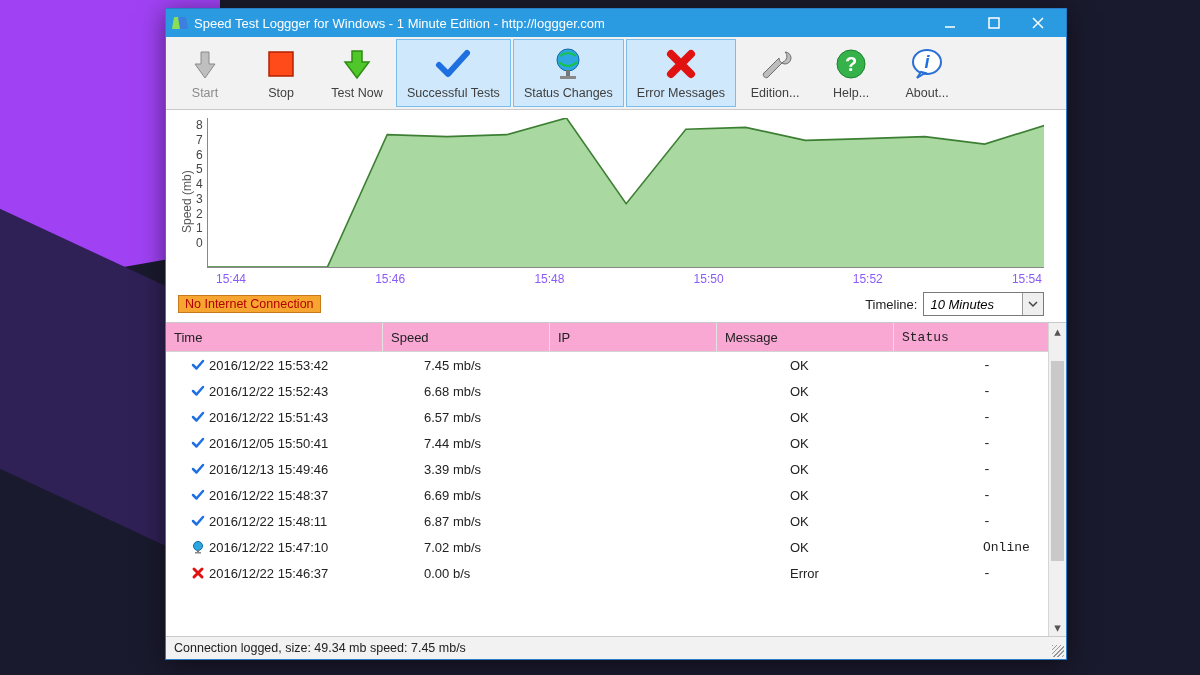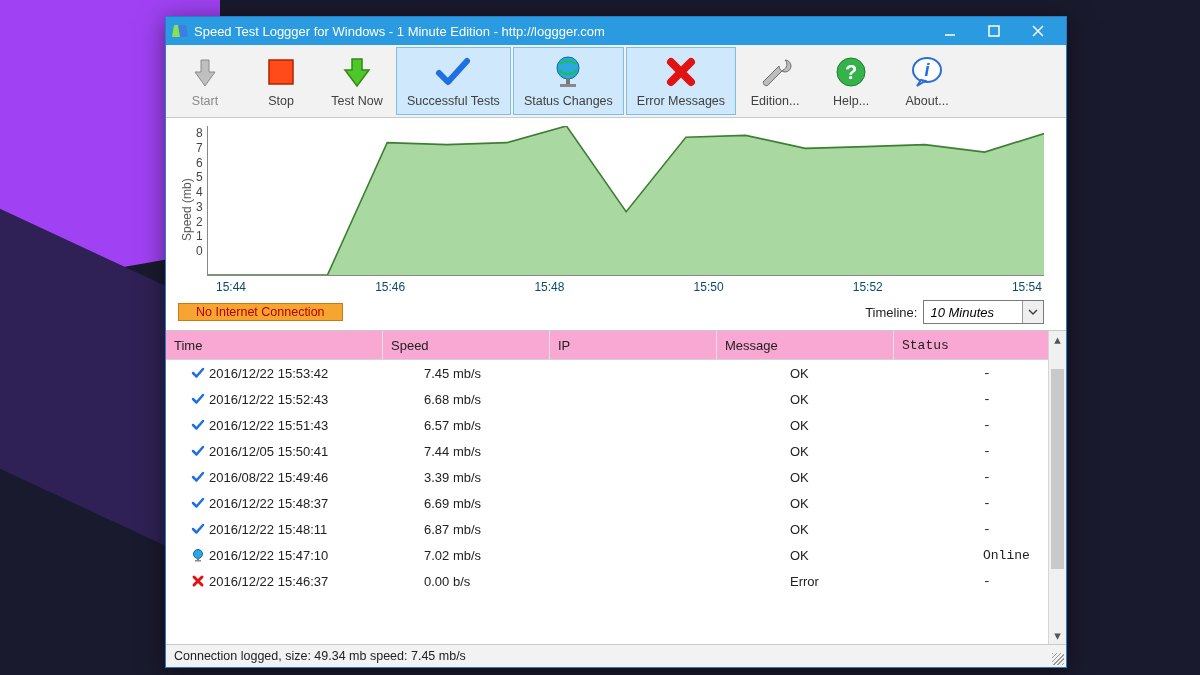--- a/index.html
+++ b/index.html
@@ -1,41 +1,41 @@
 <!DOCTYPE html>
 <html><head>
 <meta charset="utf-8">
 <style>
   html,body{margin:0;padding:0;width:1200px;height:675px;overflow:hidden;font-family:"Segoe UI",Arial,sans-serif;font-size:13px;background:#1a1a2e;}
   .backdrop{position:absolute;inset:0;background:#1a1a2e;}
   .purple-shape{position:absolute;left:-120px;top:-40px;width:340px;height:320px;background:#a042f4;transform:skewY(-10deg);}
   .purple-shape2{position:absolute;left:-20px;top:260px;width:260px;height:260px;background:#2f2155;transform:skewY(25deg);}
-  .window{position:absolute;left:165px;top:16px;width:900px;height:650px;background:#fff;box-shadow:0 4px 24px rgba(0,0,0,.5);display:flex;flex-direction:column;border:1px solid #2a7cc7;}
+  .window{position:absolute;left:165px;top:8px;width:900px;height:650px;background:#fff;box-shadow:0 4px 24px rgba(0,0,0,.5);display:flex;flex-direction:column;border:1px solid #2a7cc7;}
   .titlebar{height:28px;background:#2a9be0;color:#fff;display:flex;align-items:center;padding:0 6px;font-size:13px;}
   .titlebar .icon{width:16px;height:16px;margin-right:6px;display:inline-block;position:relative;}
   .titlebar .icon::before{content:"";position:absolute;width:8px;height:12px;left:1px;top:2px;background:#8adf54;border-radius:1px;transform:skewX(-10deg);}
   .titlebar .icon::after{content:"";position:absolute;width:8px;height:12px;left:7px;top:2px;background:#3c7fe0;border-radius:1px;transform:skewX(10deg);}
   .titlebar .tspacer{flex:1;}
   .tbtn{width:44px;height:28px;display:flex;align-items:center;justify-content:center;color:#fff;}
   .tbtn svg{width:12px;height:12px;stroke:#fff;stroke-width:1.5;fill:none;}
   .toolbar{display:flex;align-items:stretch;border-bottom:1px solid #c9c9c9;background:#f2f2f2;padding:2px;gap:2px;}
   .tool{display:flex;flex-direction:column;align-items:center;justify-content:flex-end;padding:4px 10px 6px;border:1px solid transparent;min-width:52px;cursor:default;}
   .tool.toggle.active{background:#cfe8fb;border-color:#7abef0;}
   .tool .tlabel{font-size:12.5px;color:#404040;margin-top:2px;white-space:nowrap;}
   .tool.disabled .tlabel{color:#8a8a8a;}
   .tool .ticon{width:40px;height:40px;display:flex;align-items:center;justify-content:center;}
   .chart-area{padding:8px 22px 0 12px;}
   .chart-box{height:150px;display:flex;}
   .ylabel{writing-mode:vertical-rl;transform:rotate(180deg);font-size:12px;color:#555;text-align:center;padding:0 2px 18px;}
   .yaxis{display:flex;flex-direction:column;justify-content:space-between;align-items:flex-end;font-size:12px;color:#444;padding:0 4px 18px 0;height:132px;}
   .plot{flex:1;position:relative;border:1px solid #888;border-right:none;border-top:none;}
   .plot svg{position:absolute;inset:0;width:100%;height:100%;}
-  .xaxis{display:flex;justify-content:space-between;font-size:12px;color:#0c4a6e;margin:4px 0 0 38px;padding-right:2px;}
+  .xaxis{display:flex;justify-content:space-between;font-size:12px;color:#8b5cf6;margin:4px 0 0 38px;padding-right:2px;}
   .below-chart{display:flex;align-items:center;padding:6px 22px 6px 12px;}
-  .noconn{background:#f7a531;border:1px solid #c77a1d;color:#b30000;font-size:12.5px;padding:1px 17px;}
+  .noconn{background:#f7a531;border:1px solid #c77a1d;color:#b30000;font-size:12.5px;padding:1px 6px;}
   .below-chart .spacer{flex:1;}
   .tl-label{font-size:13px;color:#222;margin-right:6px;}
   .combo{display:flex;align-items:center;border:1px solid #7a7a7a;background:#fff;height:22px;}
   .combo span{padding:0 28px 0 6px;font-size:13px;font-style:italic;}
   .combo .dd{width:20px;height:100%;border-left:1px solid #9a9a9a;background:#efefef;display:flex;align-items:center;justify-content:center;}
   .table-wrap{flex:1;border-top:1px solid #c9c9c9;position:relative;overflow:hidden;}
   .thead{display:flex;background:#f9a8d4;border-bottom:1px solid #d4d4d4;height:28px;align-items:center;font-size:13px;color:#222;}
   .th{padding:0 8px;border-right:1px solid #e3e3e3;height:100%;display:flex;align-items:center;}
   .col-time{width:200px;} .col-speed{width:150px;} .col-ip{width:150px;} .col-msg{width:160px;} .col-status{flex:1;font-family:Liberation Mono, monospace;}
   .rows{overflow:hidden;}
@@ -270,21 +270,21 @@
     <div class="cell col-msg">OK</div>
     <div class="cell col-status">-</div>
   </div>
   <div class="row">
     <div class="cell col-time">
             <span class="ricon">
               <svg width="14" height="14" viewBox="0 0 14 14">
                 <path d="M2 7 L5.5 10.5 L12 3" fill="none" stroke="#1e6fe0" stroke-width="2.5" stroke-linecap="round" stroke-linejoin="round"></path>
               </svg>
             </span>
-            <span>2016/08/22 15:49:46</span>
+            <span>2016/12/13 15:49:46</span>
           </div>
     <div class="cell col-speed">3.39 mb/s</div>
     <div class="cell col-ip"></div>
     <div class="cell col-msg">OK</div>
     <div class="cell col-status">-</div>
   </div>
   <div class="row">
     <div class="cell col-time">
             <span class="ricon">
               <svg width="14" height="14" viewBox="0 0 14 14">

